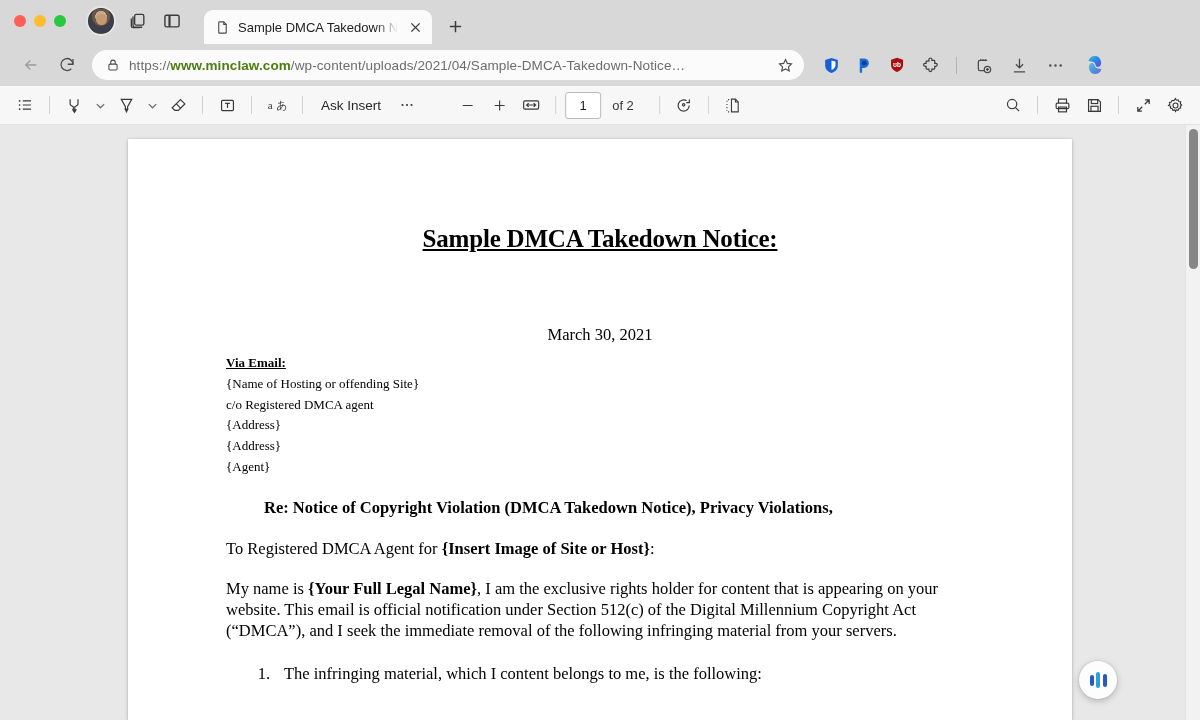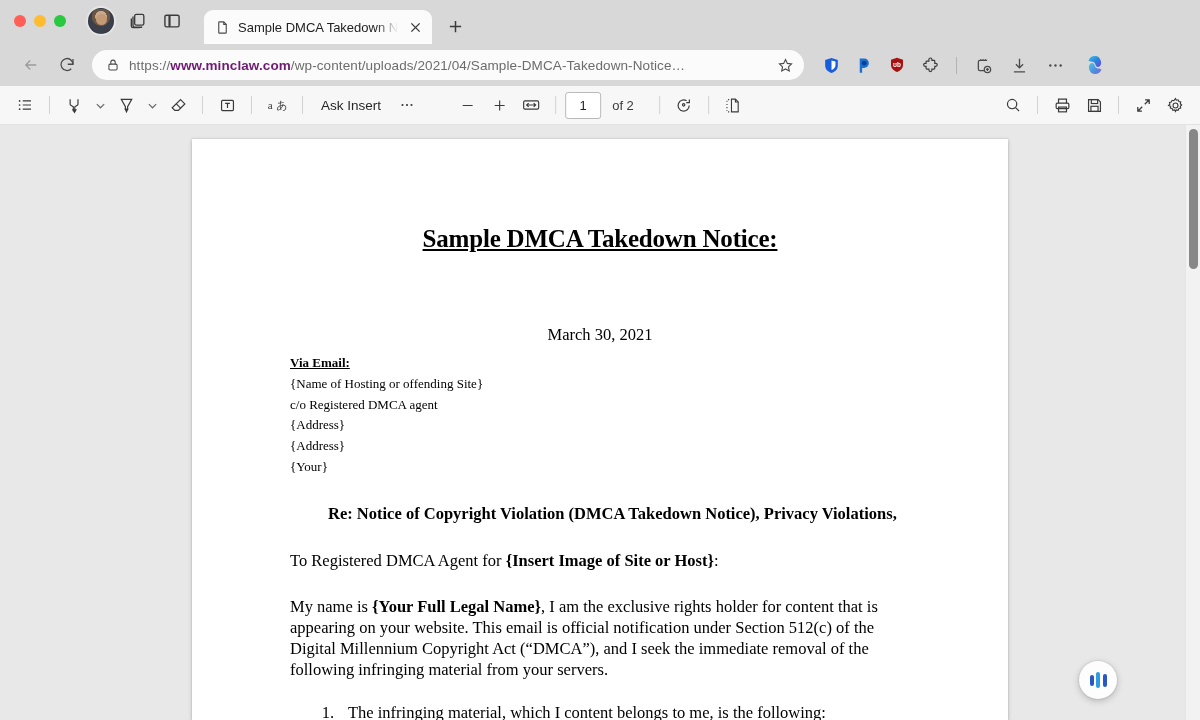--- a/index.html
+++ b/index.html
@@ -101,21 +101,21 @@
     border-radius: 15px; display: flex; align-items: center;
     padding: 0 10px 0 14px; gap: 9px;
     margin: 0 6px 0 4px;
     max-width: 712px;
   }
   .lock { width: 14px; height: 14px; color: #4a4a4a; flex: none; }
   .url {
     flex: 1; font-size: 13.5px; color: #6c6c6c;
     white-space: nowrap; overflow: hidden; letter-spacing: .1px;
   }
-  .url b { color: #701a75; font-weight: 600; }
+  .url b { color: #4d7c0f; font-weight: 600; }
   .star { width: 17px; height: 17px; color: #4a4a4a; flex: none; }
 
   .ext-row { display: flex; align-items: center; gap: 3px; }
   .extbtn {
     width: 30px; height: 30px; border-radius: 6px;
     display: flex; align-items: center; justify-content: center; flex: none;
   }
   .vsep { width: 1px; height: 17px; background: #b4b4b4; margin: 0 5px; flex: none; }
   .copilot-nav {
     width: 26px; height: 26px; flex: none;
@@ -149,41 +149,41 @@
   }
   .pagecount { font-size: 13px; color: #3a3a3a; margin-right: 16px; }
 
   
   .viewer {
     flex: 1; background: #e8e8e8;
     position: relative; overflow: hidden;
     display: flex; justify-content: center;
   }
   .page {
-    width: 816px; background: #ffffff;
+    width: 944px; background: #ffffff;
     margin-top: 14px;
     box-shadow: 0 1px 4px rgba(0,0,0,.22), 0 0 1px rgba(0,0,0,.18);
     position: relative;
     font-family: "Liberation Serif", serif;
     color: #000;
     padding: 86px 98px 0 98px;
   }
   .doc-title {
     text-align: center;
     font-size: 25px; font-weight: bold;
     text-decoration: underline;
     letter-spacing: -.2px;
     margin-bottom: 72px;
   }
   .doc-date { text-align: center; font-size: 16.5px; margin-bottom: 8px; }
   .blk { font-size: 13px; line-height: 20.8px; }
   .u { text-decoration: underline; font-weight: bold; }
   .para {
     font-size: 16.5px; line-height: 20.8px;
-    margin-top: 26px; text-align: left;
+    margin-top: 20px; text-align: left;
   }
   .listitem {
     font-size: 16.5px; line-height: 20.8px;
     margin-top: 22px; padding-left: 30px;
     display: flex; gap: 14px;
   }
   .listnum { width: 14px; text-align: right; flex: none; }
 
   
   .scrolltrack {
@@ -524,21 +524,21 @@
       <div class="doc-title">Sample DMCA Takedown Notice:</div>
 
       <div class="doc-date">March 30, 2021</div>
 
       <div class="blk">
         <div class="u">Via Email:</div>
         <div class="b">{Name of Hosting or offending Site}</div>
         <div>c/o Registered DMCA agent</div>
         <div class="b">{Address}</div>
         <div class="b">{Address}</div>
-        <div class="b">{Your}</div>
+        <div class="b">{Agent}</div>
       </div>
 
       <div class="para">
         <span style="display:block; text-indent:38px; font-weight:bold;">Re: Notice of Copyright Violation (DMCA Takedown Notice), Privacy Violations,</span>
       </div>
 
       <div class="para"><span>To Registered DMCA Agent for </span><b>{Insert Image of Site or Host}</b><span>:</span></div>
 
       <div class="para"><span>My name is </span><b>{Your Full Legal Name}</b><span>, I am the exclusive rights holder for content that is appearing on your website. This email is official notification under Section 512(c) of the Digital Millennium Copyright Act (“DMCA”), and I seek the immediate removal of the following infringing material from your servers.</span></div>
 

